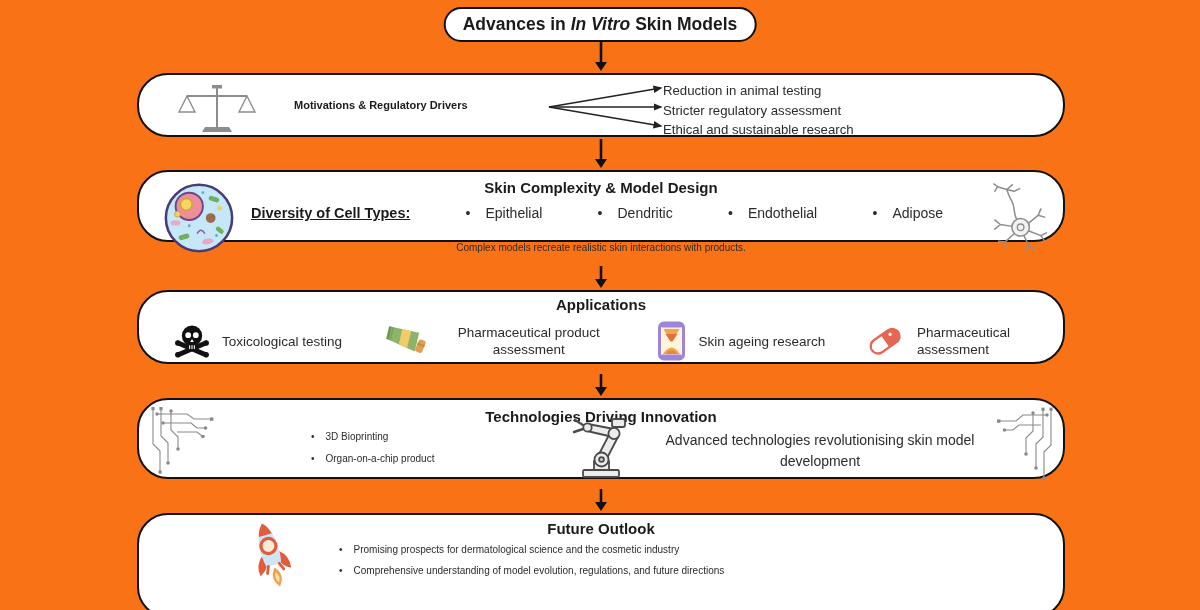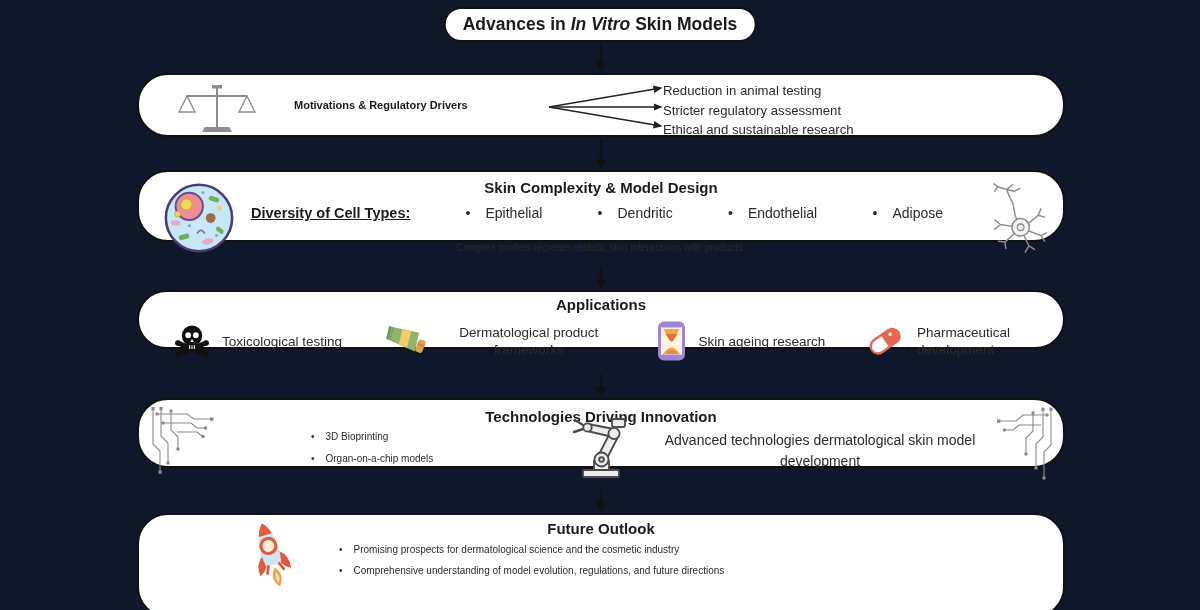--- a/index.html
+++ b/index.html
@@ -1,27 +1,27 @@
 <!DOCTYPE html>
 <html><head>
 <meta charset="utf-8">
 <style>
   html,body{margin:0;padding:0;background:#ffffff;}
-  #stage{position:relative;width:1200px;height:610px;background:#0f172a;overflow:hidden;
+  #stage{position:relative;width:1200px;height:610px;background:#f97316;overflow:hidden;
          font-family:"Liberation Sans",sans-serif;color:#2b2b2b;}
   .pill{position:absolute;top:7px;left:50%;transform:translateX(-50%);
         border:2.3px solid #111;border-radius:19px;padding:5px 17px;
         font-size:17.5px;font-weight:bold;color:#1b1b1b;white-space:nowrap;background:#fff;}
   .pill .it{font-style:italic;}
   .box{position:absolute;left:137px;width:928px;border:2.4px solid #111;
        border-radius:31px;background:#fff;box-sizing:border-box;}
   #box-motivations{top:73px;height:64px;}
   #box-complexity{top:170px;height:72px;}
-  #box-applications{top:290px;height:59px;}
-  #box-technologies{top:398px;height:70px;text-decoration:underline;}
+  #box-applications{top:290px;height:74px;}
+  #box-technologies{top:398px;height:81px;text-decoration:underline;}
   #box-future{top:513px;height:105px;}
   .varrow{position:absolute;left:593px;}
   .bhead{position:absolute;left:0;right:0;text-align:center;font-weight:bold;
          font-size:15px;color:#1b1b1b;}
   
   .m-icon{position:absolute;left:36px;top:6px;}
   .m-head{position:absolute;left:155px;top:0;height:100%;display:flex;align-items:center;
           font-weight:bold;font-size:11px;color:#1b1b1b;}
   .fan{position:absolute;left:408px;top:4px;}
   .m-out{position:absolute;left:524px;top:6px;font-size:13.2px;line-height:19.6px;color:#2b2b2b;}
@@ -183,21 +183,21 @@
         <svg width="48" height="42" viewBox="0 0 48 42">
           <g transform="rotate(22 24 21)">
             <path d="M5,13 L34,8 L37,27 L7,26 Z" fill="#8cb46a"></path>
             <path d="M17,11 L26,9.5 L28.5,26.6 L19.5,26 Z" fill="#f2cc66"></path>
             <path d="M5,13 L7,26" stroke="#6f9452" stroke-width="2.6"></path>
             <path d="M8,12.6 L9.8,25.6" stroke="#7aa058" stroke-width="1.4"></path>
             <rect x="36.5" y="13.5" width="7.5" height="13" rx="2.5" fill="#dfa052"></rect>
             <rect x="36.5" y="17.5" width="7.5" height="2.2" fill="#c88a40"></rect>
           </g>
         </svg>
-        <span class="app-label center">Dermatological product frameworks</span>
+        <span class="app-label center">Pharmaceutical product assessment</span>
       </div>
       <div class="app-item">
         <svg width="31" height="40" viewBox="0 0 30 40">
           <rect x="3" y="2" width="24" height="36" rx="4.5" fill="#fdf4dd" stroke="#a084d8" stroke-width="3"></rect>
           <path d="M7,8 L23,8 L16.5,19.5 L13.5,19.5 Z" fill="#f4a44c"></path>
           <path d="M9,13 L21,13 L16,20.5 L14,20.5 Z" fill="#e2703a"></path>
           <path d="M6.5,33 Q15,20 23.5,33 Z" fill="#f4a44c"></path>
           <path d="M9,33 Q15,25 21,33 Z" fill="#e2703a" opacity="0.55"></path>
           <rect x="4" y="2.5" width="22" height="4" rx="2" fill="#a084d8"></rect>
           <rect x="4" y="33.5" width="22" height="4" rx="2" fill="#a084d8"></rect>
@@ -205,21 +205,21 @@
         <span class="app-label">Skin ageing research</span>
       </div>
       <div class="app-item">
         <svg width="42" height="36" viewBox="0 0 42 36">
           <g transform="rotate(-35 21 18)">
             <rect x="5" y="11" width="32" height="14.5" rx="7.2" fill="#fff" stroke="#e66553" stroke-width="2.3"></rect>
             <path d="M21,11 h9 a7.2,7.2 0 0 1 0,14.5 h-9 z" fill="#e66553"></path>
             <circle cx="29" cy="15.5" r="1.7" fill="#fff"></circle>
           </g>
         </svg>
-        <span class="app-label left2">Pharmaceutical development</span>
+        <span class="app-label left2">Pharmaceutical assessment</span>
       </div>
     </div>
   </div>
 
   <div class="box" id="box-technologies">
     <svg class="circuit-left" width="80" height="74" viewBox="0 0 80 74">
       <g stroke="#8a8a8a" stroke-width="1.1" fill="none">
         <polyline points="4,2 4,38 11,45 11,66"></polyline>
         <polyline points="12,2 12,30 19,37 19,56"></polyline>
         <polyline points="22,5 22,24 29,31 29,42"></polyline>
@@ -257,40 +257,40 @@
           <circle cx="52.5" cy="25" r="1.8"></circle>
         <rect x="4.4" y="2.6" width="3.2" height="3.2"></rect>
           <rect x="12.4" y="2.6" width="3.2" height="3.2"></rect>
         <circle cx="24" cy="8" r="1.7"></circle>
           <circle cx="10" cy="10" r="1.7"></circle>
       </g>
     </svg>
     <div class="bhead" style="top:8px">Technologies Driving Innovation</div>
     <div class="t-bullets">
       <div>3D Bioprinting</div>
-      <div>Organ-on-a-chip models</div>
+      <div>Organ-on-a-chip product</div>
     </div>
     <svg class="robot-icon" width="66" height="64" viewBox="0 0 66 64">
       <g stroke="#4a4a4a" stroke-width="1.8" fill="#ececec" stroke-linejoin="round">
         <rect x="16" y="54" width="36" height="7" rx="1.5"></rect>
         <rect x="27" y="45" width="15" height="9"></rect>
         <path d="M30,42 L43,17 L51,21 L38,46 Z"></path>
         <path d="M47,13 L21,8 L20,15 L46,21 Z"></path>
         <rect x="45" y="3" width="13" height="8" rx="2"></rect>
         <circle cx="34.5" cy="43.5" r="7"></circle>
         <circle cx="34.5" cy="43.5" r="2.4" fill="#cfcfcf"></circle>
         <circle cx="47" cy="17.5" r="5.6"></circle>
         <circle cx="20.5" cy="11.5" r="4.2"></circle>
       </g>
       <g stroke="#4a4a4a" stroke-width="2.4" fill="none" stroke-linecap="round">
         <path d="M16,9 L8,4"></path>
         <path d="M16,13 L7,16"></path>
       </g>
     </svg>
-    <div class="t-caption">Advanced technologies dermatological skin model development</div>
+    <div class="t-caption">Advanced technologies revolutionising skin model development</div>
   </div>
 
   <div class="box" id="box-future">
     <svg class="rocket-icon" width="60" height="74" viewBox="0 0 64 76">
       <g transform="rotate(-16 32 38)">
         <path d="M32,52 Q23,62 32,73 Q41,62 32,52 Z" fill="#f3a04b"></path>
         <path d="M32,57 Q28,63 32,68.5 Q36,63 32,57 Z" fill="#fbe2b5"></path>
         <path d="M23,36 Q13,44 15,57 Q24,52 26,45 Z" fill="#e25b3d"></path>
         <path d="M41,36 Q51,44 49,57 Q40,52 38,45 Z" fill="#e25b3d"></path>
         <path d="M32,3 C22,13 20,34 24,49 L40,49 C44,34 42,13 32,3 Z" fill="#cfe4f7"></path>

